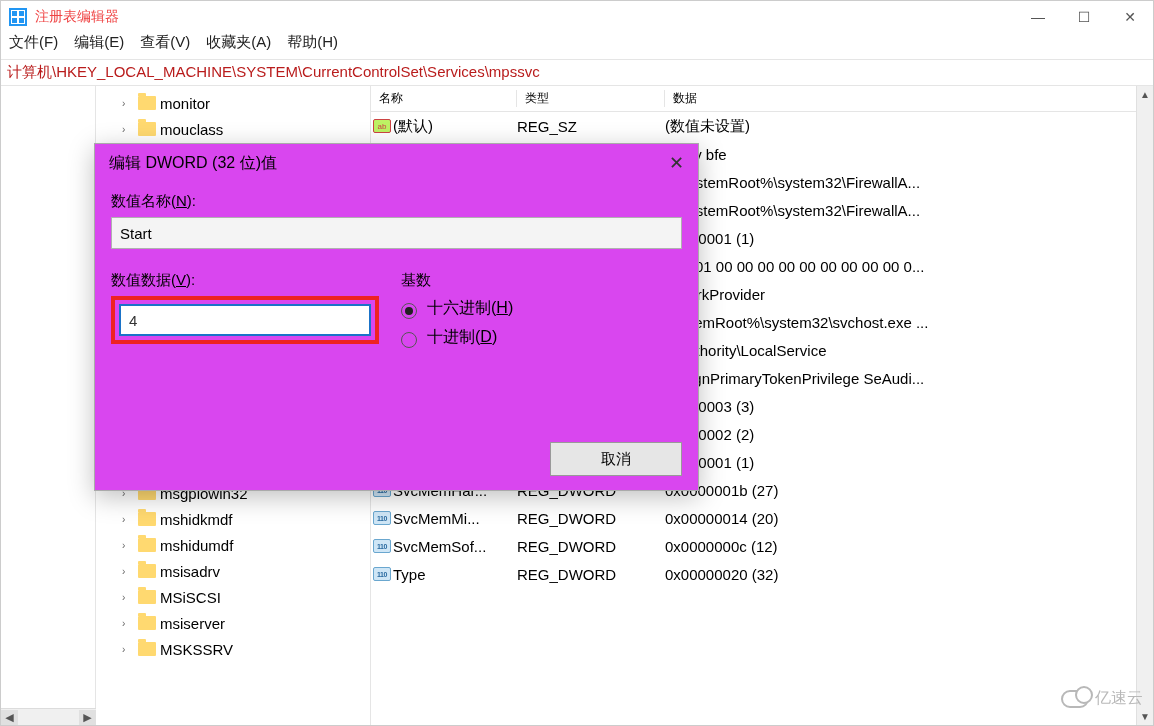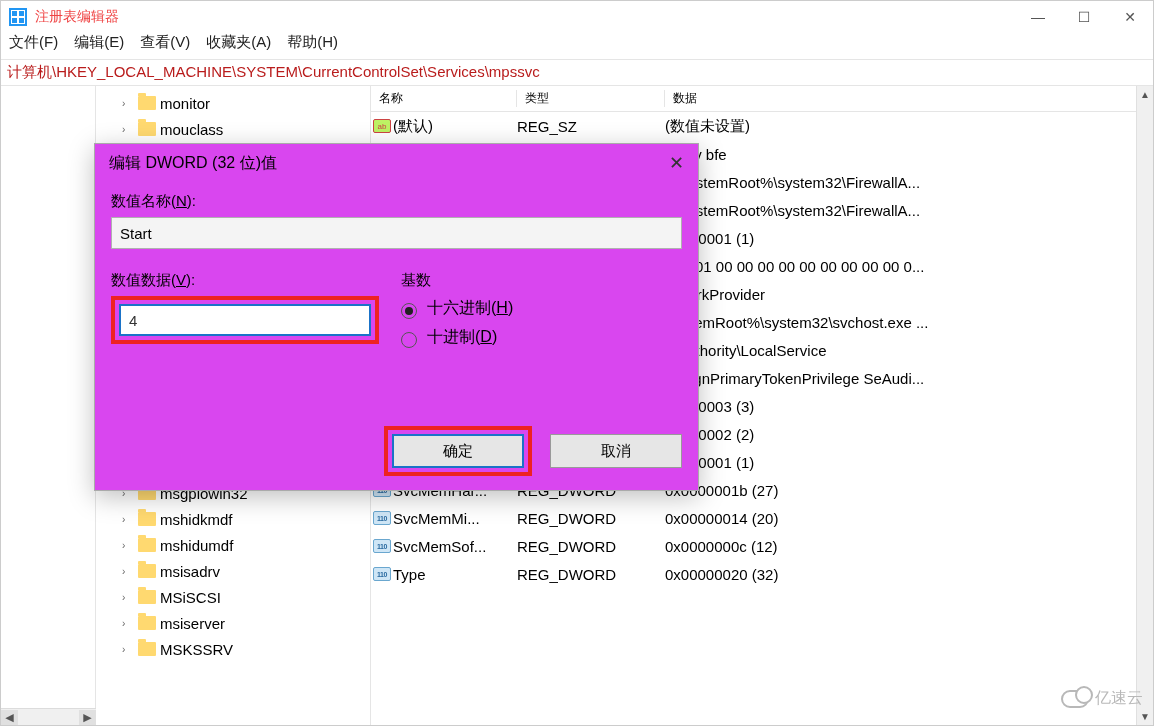--- a/index.html
+++ b/index.html
@@ -383,23 +383,20 @@
             <span><span>十六进制(</span><span class="ul">H</span><span>)</span></span>
           </div>
           <div class="radioitem">
             <span class="radio"></span>
             <span><span>十进制(</span><span class="ul">D</span><span>)</span></span>
           </div>
         </div>
       </div>
     </div>
     <div class="btnrow">
-      <div class="okwrap">
-        <div class="btn ok">确定</div>
-      </div>
       <div class="btn">取消</div>
     </div>
   </div>
 
   <div class="watermark">
     <div class="cloud"></div>
     <span>亿速云</span>
   </div>
 </div>
 

